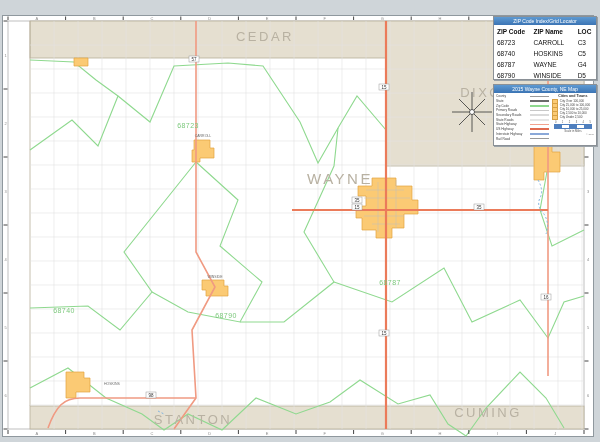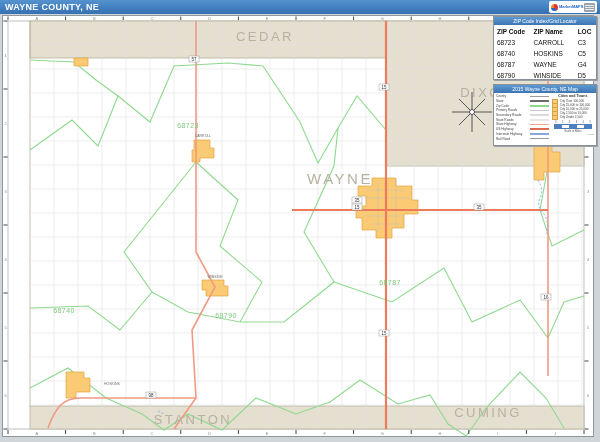--- a/index.html
+++ b/index.html
@@ -290,32 +290,20 @@
         <text x="588" y="328.5" class="grid-letter" text-anchor="middle">5</text>
         <line x1="3.5" y1="361" x2="7.5" y2="361" stroke="#444" stroke-width="1"></line>
         <line x1="584.5" y1="361" x2="588.5" y2="361" stroke="#444" stroke-width="1"></line>
         <text x="5.5" y="396.5" class="grid-letter" text-anchor="middle">6</text>
         <text x="588" y="396.5" class="grid-letter" text-anchor="middle">6</text>
         <line x1="3.5" y1="429" x2="7.5" y2="429" stroke="#444" stroke-width="1"></line>
         <line x1="584.5" y1="429" x2="588.5" y2="429" stroke="#444" stroke-width="1"></line>
       </g>
   </svg>
 
-  <div class="titlebar">
-    <span class="title">WAYNE COUNTY, NE</span>
-    <div class="logo">
-      <span class="swirl"></span>
-      <span class="brand">MarketMAPS</span>
-      <span class="gbox">
-          <i></i>
-          <i></i>
-          <i></i>
-        </span>
-    </div>
-  </div>
 
   <div class="floatbox ziptable">
     <div class="boxhead">ZIP Code Index/Grid Locator</div>
     <div class="ztable">
       <div class="zrow zhead">
         <span class="zc1">ZIP Code</span>
         <span class="zc2">ZIP Name</span>
         <span class="zc3">LOC</span>
       </div>
       <div class="zrow">

